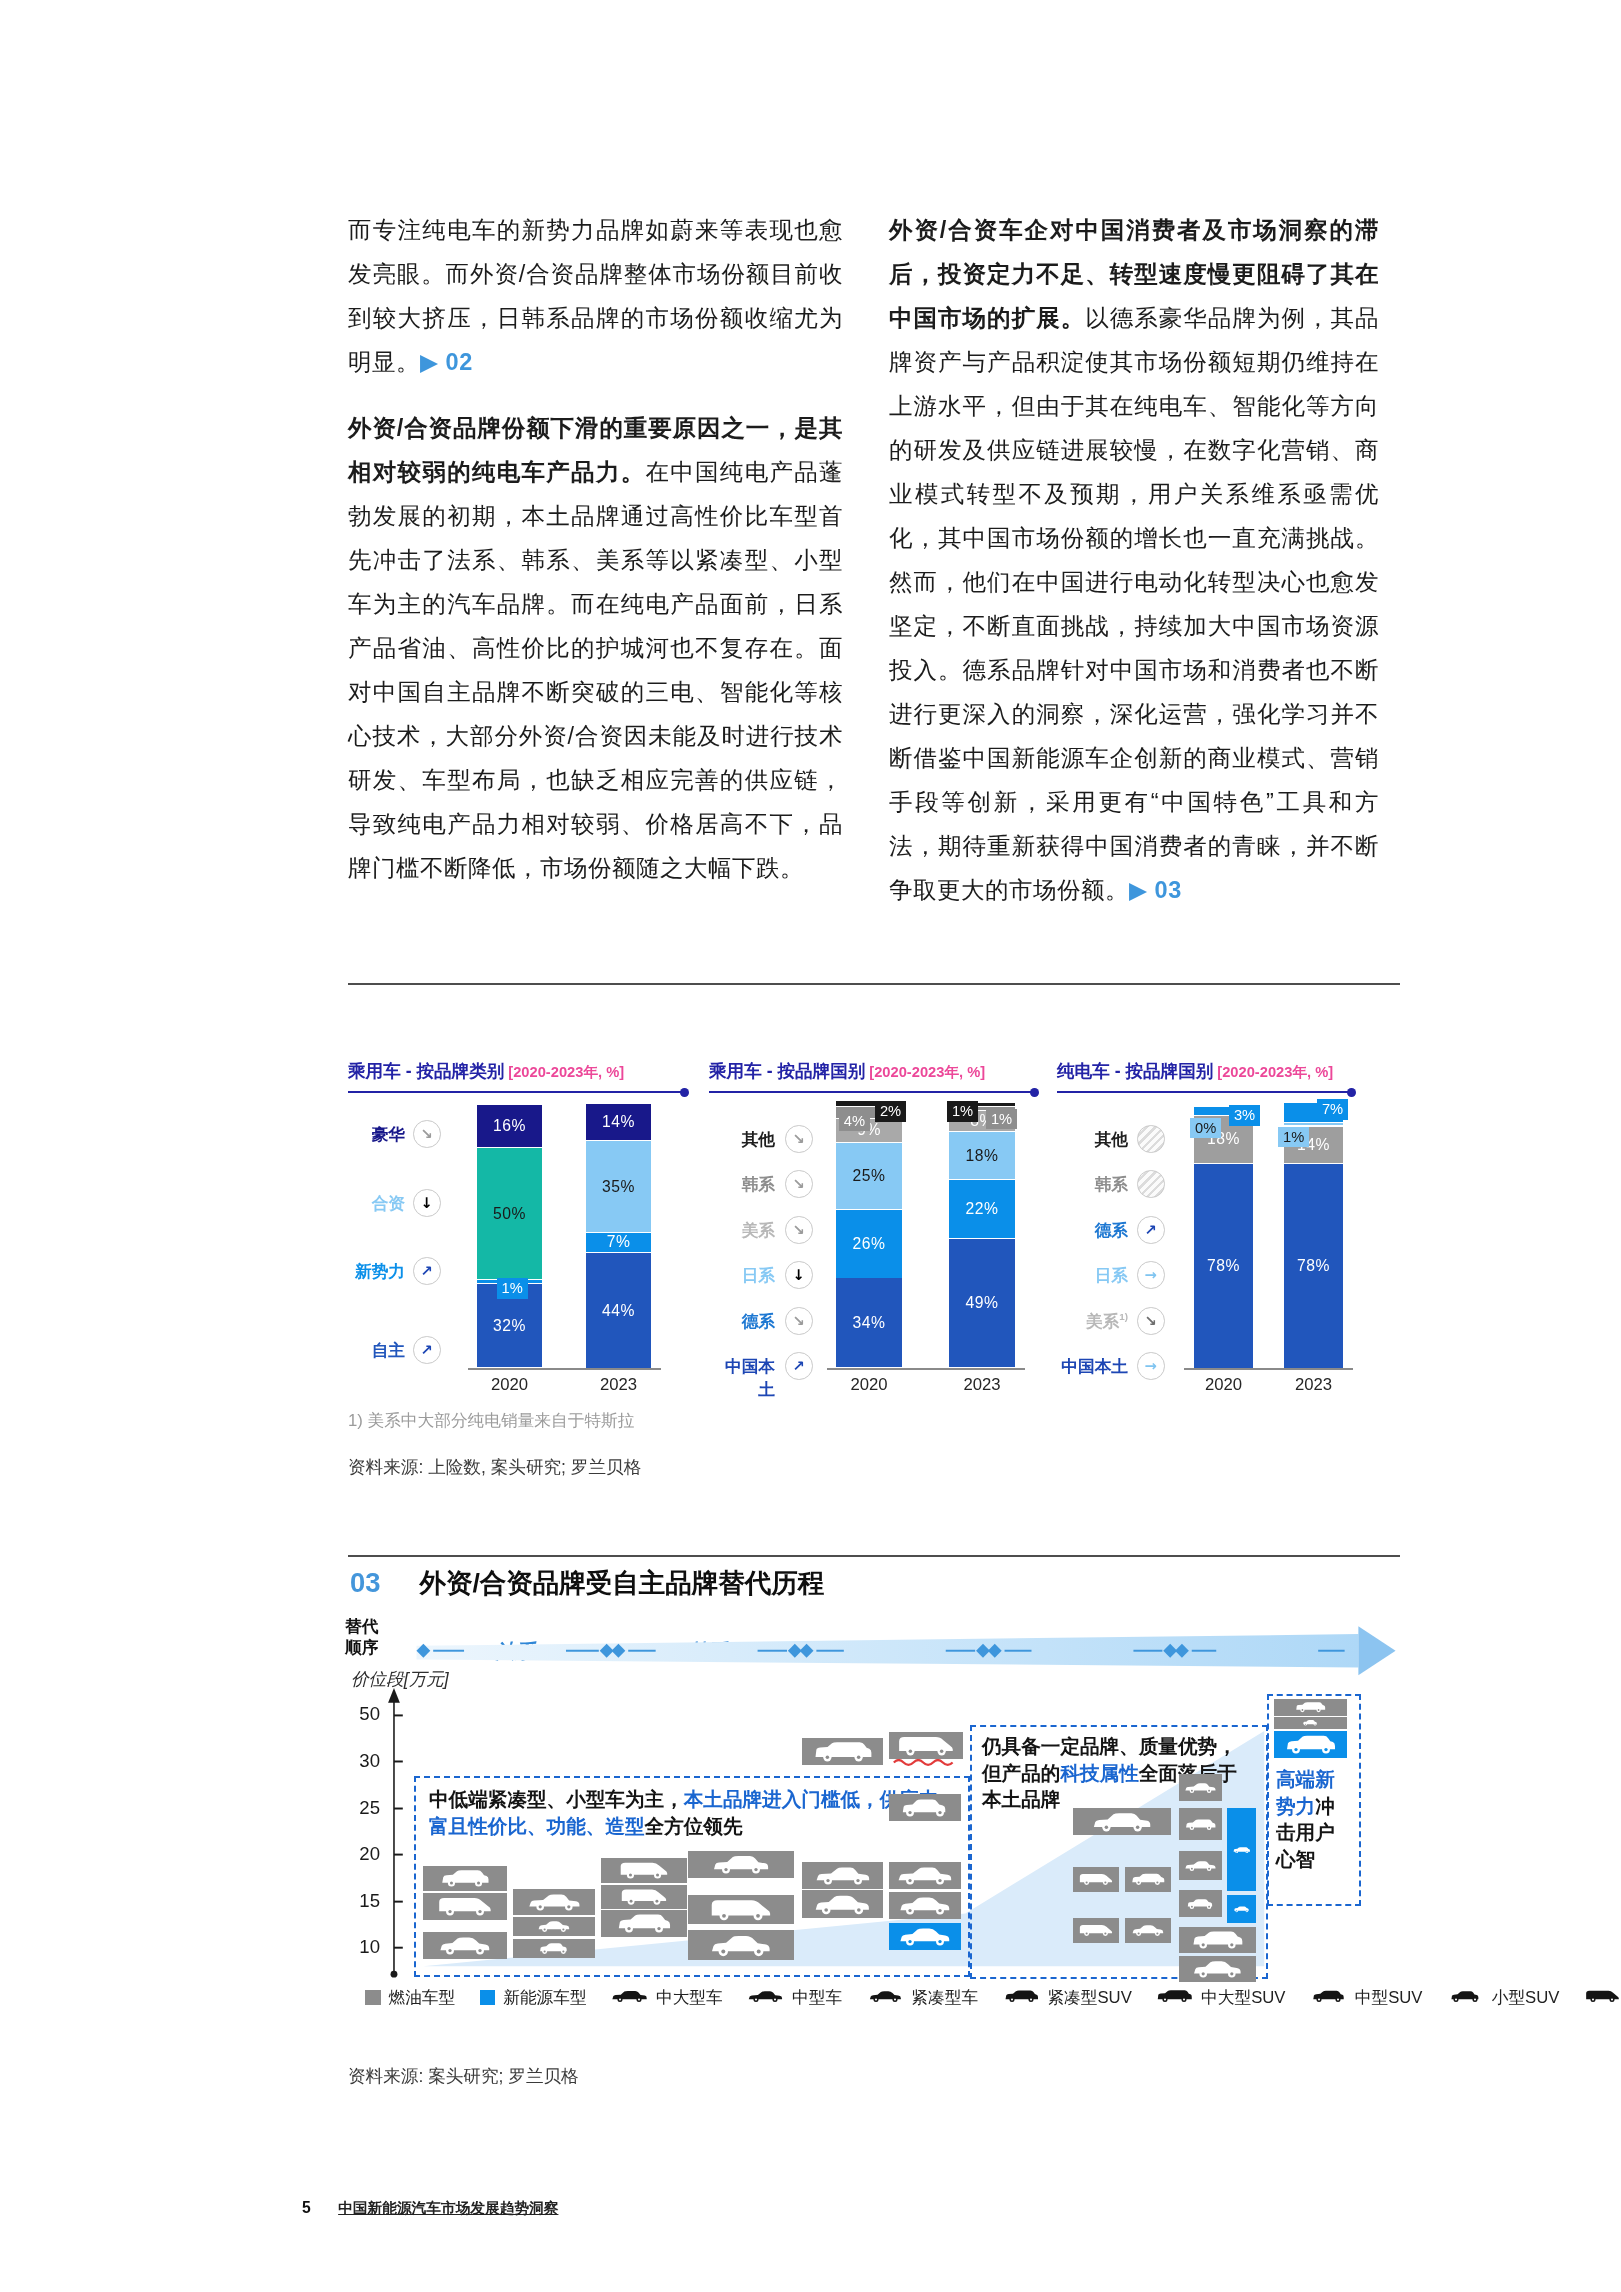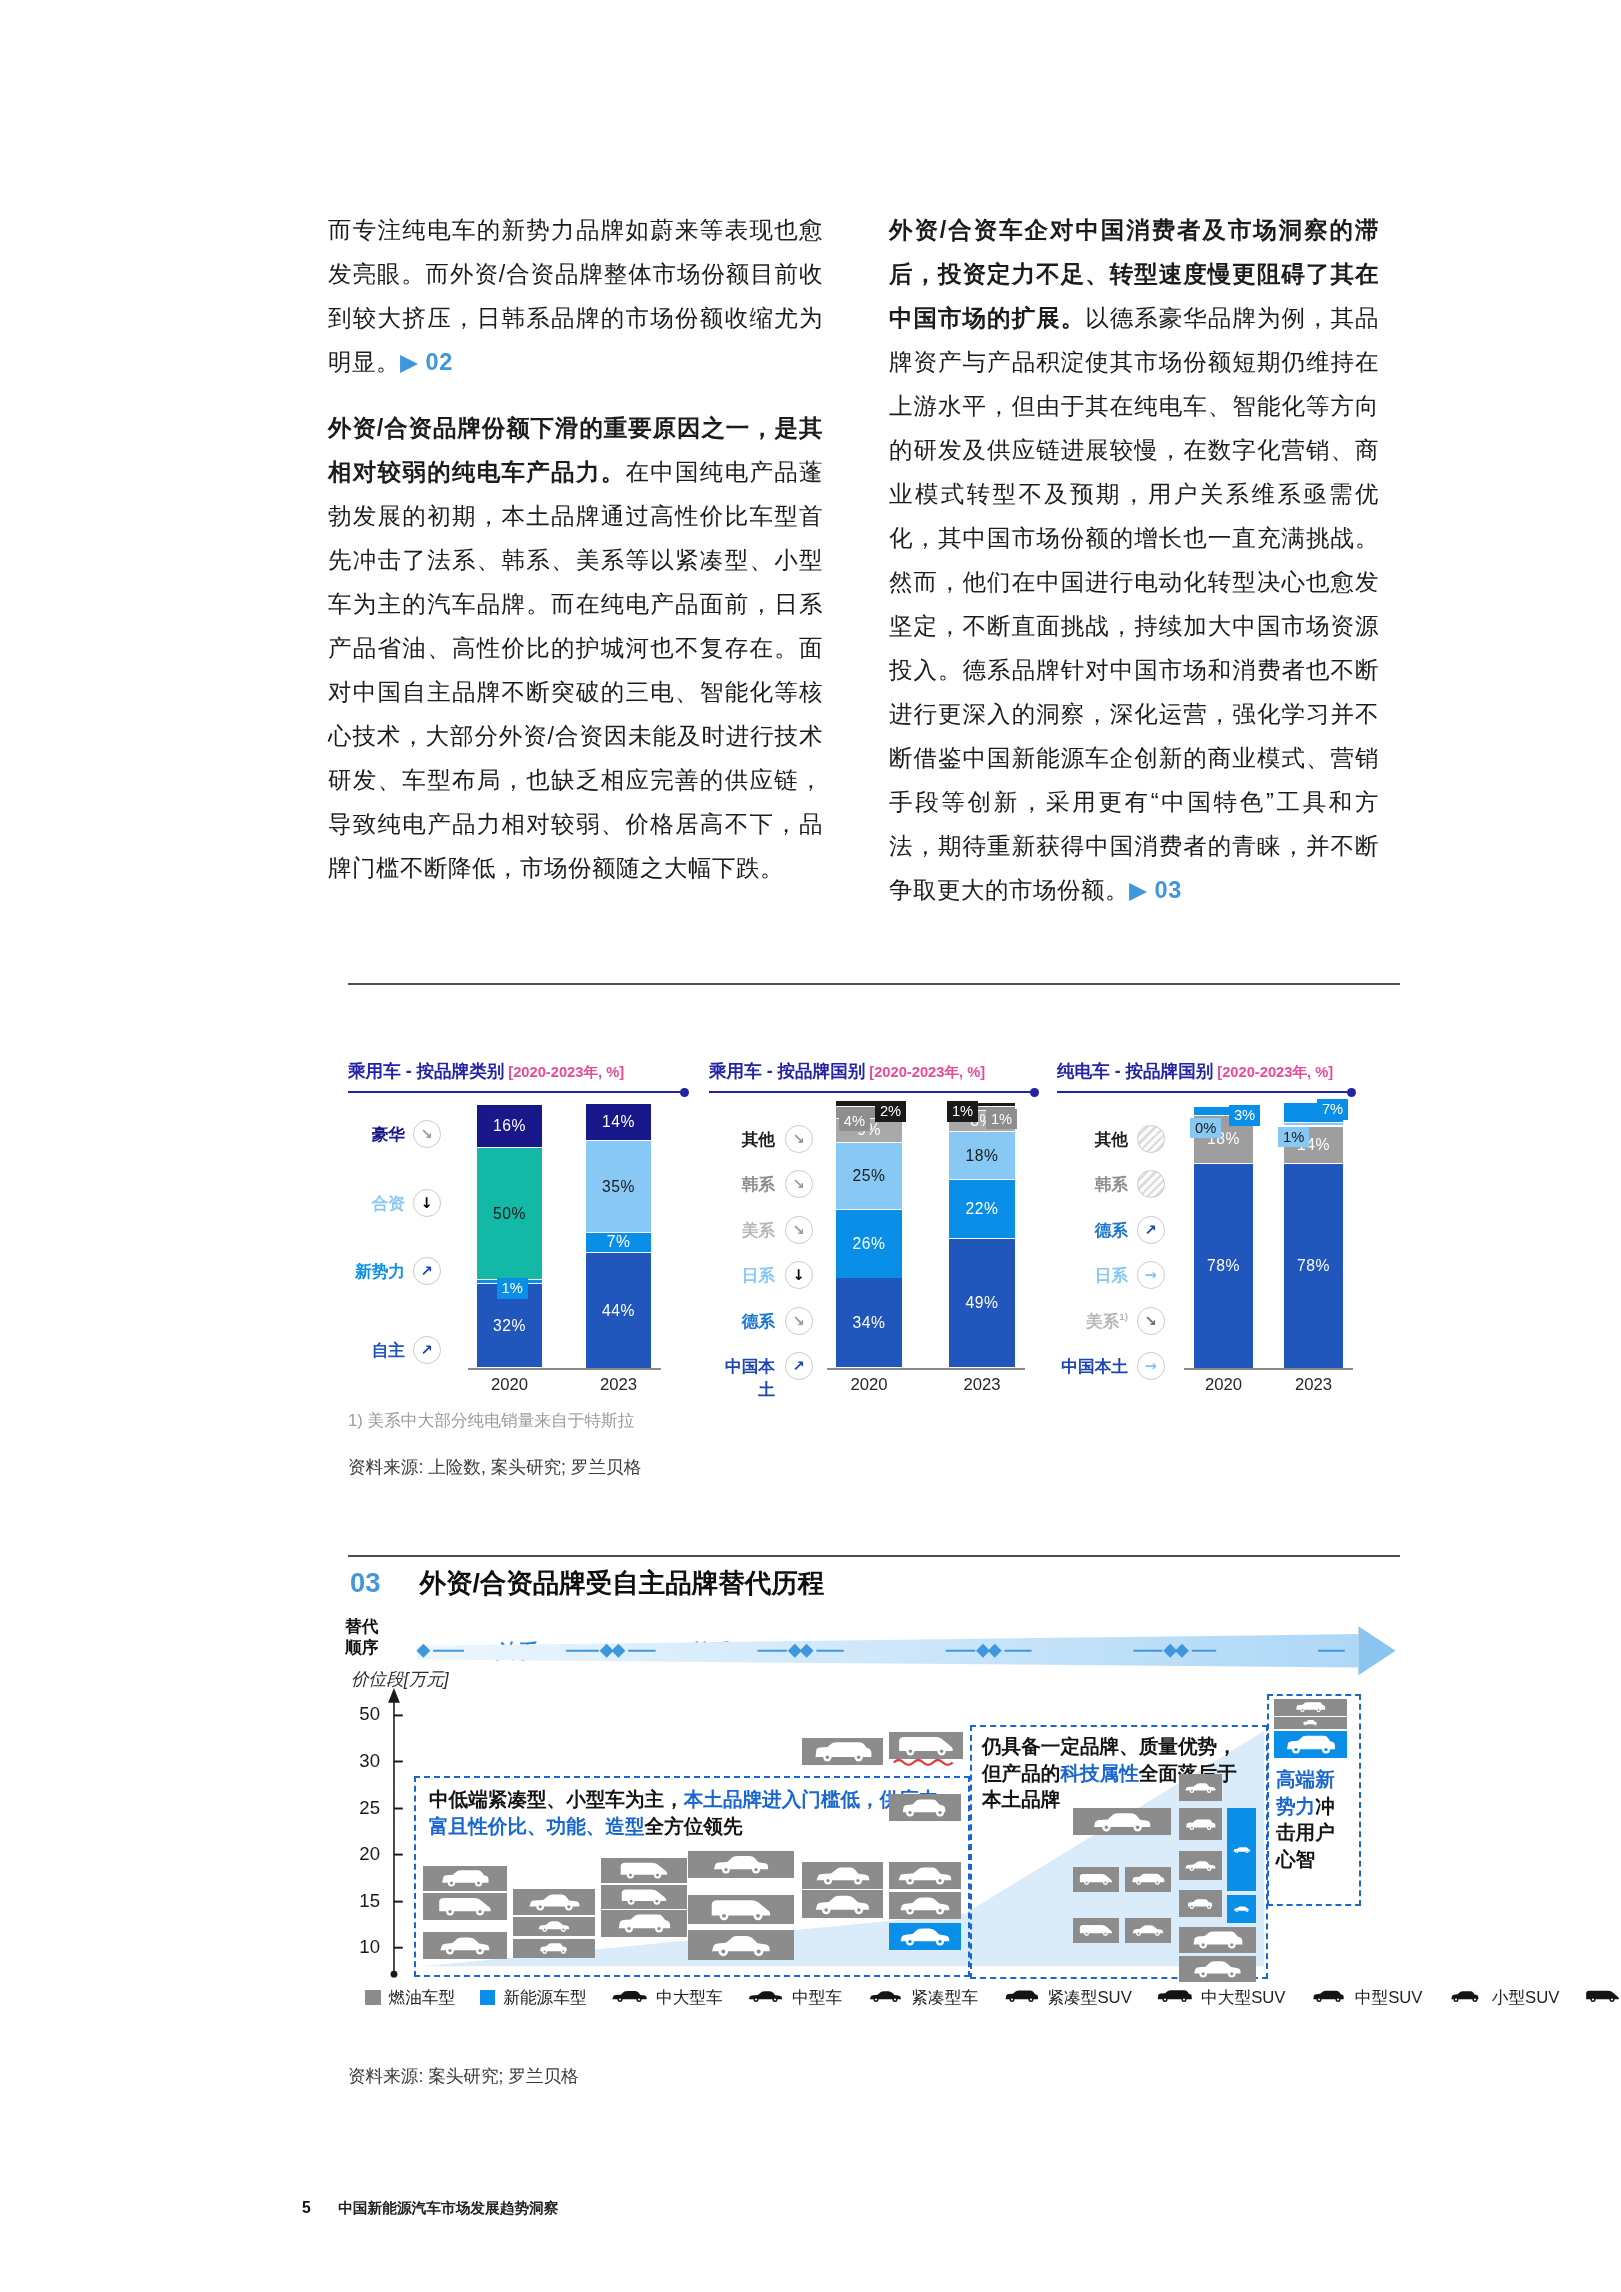--- a/index.html
+++ b/index.html
@@ -1,21 +1,21 @@
 <!DOCTYPE html>
 <html><head>
 <meta charset="utf-8">
 <style>
   html,body{margin:0;padding:0;background:#E8E8E8;}
   .page{position:relative;width:1621px;height:2293px;background:#FFFFFF;margin:0 auto;
         font-family:"Liberation Sans","DejaVu Sans",sans-serif;color:#1A1A1A;overflow:hidden;}
   
   .col{position:absolute;top:208px;font-size:23.5px;line-height:44px;letter-spacing:0.5px;
        text-align:justify;color:#1C1C1C;}
-  #col-left{left:328px;width:495px;}
+  #col-left{left:348px;width:495px;}
   #col-right{left:889px;width:490px;}
   .col p{margin:0 0 21.6px 0;}
   .bold{font-weight:bold;}
   .link{color:#3E96DC;font-weight:bold;}
   .blue{color:#1A66D0;}
   
   .divider{position:absolute;left:348px;width:1052px;height:2px;background:#4D4D4D;}
   .ex-head{position:absolute;left:350px;display:flex;align-items:baseline;gap:39px;}
   .ex-num{font-size:27.4px;font-weight:bold;color:#4496DB;}
   .ex-title{font-size:26.5px;font-weight:bold;color:#0F0F0F;}
@@ -53,21 +53,21 @@
   .tick{position:absolute;width:57px;text-align:right;font-size:18.6px;color:#1A1A1A;}
   .dashbox{position:absolute;border:2px dashed #1A66D0;z-index:2;}
   .ann{position:absolute;font-size:19.6px;font-weight:bold;line-height:26.5px;color:#141414;z-index:3;}
   .carbox{position:absolute;display:flex;align-items:center;justify-content:center;z-index:4;}
   .leg3{position:absolute;left:365px;top:1986px;display:flex;align-items:center;gap:24.5px;z-index:3;}
   .leg3-item{display:flex;align-items:center;gap:7.8px;font-size:16.7px;color:#222;white-space:nowrap;}
   .swatch{width:15.7px;height:15.7px;display:inline-block;}
   .gfx{position:absolute;left:0;top:0;pointer-events:none;z-index:1;}
   .footer{position:absolute;left:302px;top:2199px;display:flex;align-items:baseline;gap:27.4px;}
   .pg{font-size:15.7px;font-weight:bold;color:#111;}
-  .ft{font-size:14.7px;font-weight:bold;color:#222;}
+  .ft{font-size:14.7px;font-weight:bold;color:#222;text-decoration:underline;}
 </style>
 </head>
 <body>
 
 <div class="page">
   <div class="col" id="col-left">
       <p class="para"><span>而专注纯电车的新势力品牌如蔚来等表现也愈发亮眼。而外资/合资品牌整体市场份额目前收到较大挤压，日韩系品牌的市场份额收缩尤为明显。</span><span class="link">▶ 02</span></p>
       <p class="para"><span class="bold">外资/合资品牌份额下滑的重要原因之一，是其相对较弱的纯电车产品力。</span><span>在中国纯电产品蓬勃发展的初期，本土品牌通过高性价比车型首先冲击了法系、韩系、美系等以紧凑型、小型车为主的汽车品牌。而在纯电产品面前，日系产品省油、高性价比的护城河也不复存在。面对中国自主品牌不断突破的三电、智能化等核心技术，大部分外资/合资因未能及时进行技术研发、车型布局，也缺乏相应完善的供应链，导致纯电产品力相对较弱、价格居高不下，品牌门槛不断降低，市场份额随之大幅下跌。</span></p>
     </div>
   <div class="col" id="col-right">

